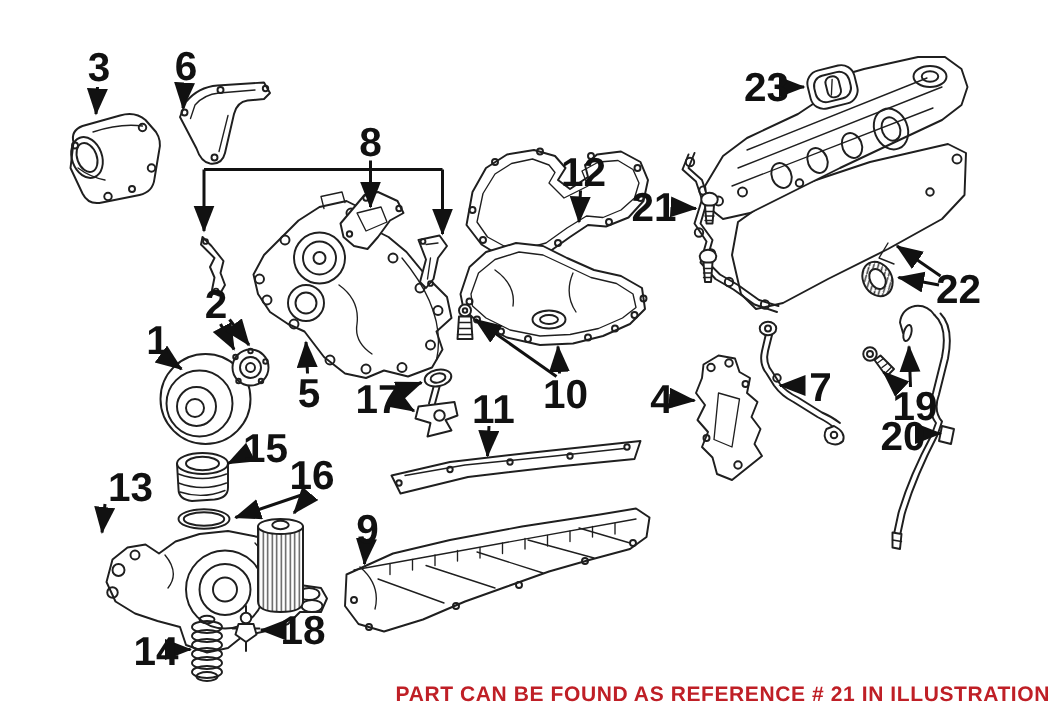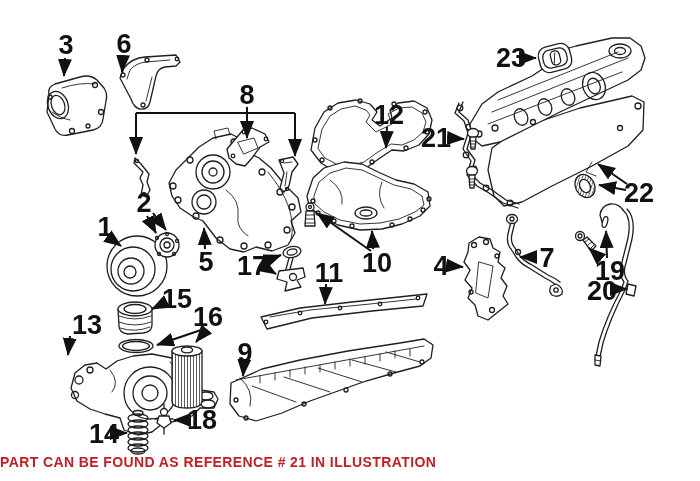--- a/index.html
+++ b/index.html
@@ -5,21 +5,21 @@
   html,body{margin:0;padding:0;background:#fff;}
   #stage{position:relative;width:700px;height:481px;background:#ffffff;overflow:hidden;
          font-family:"Liberation Sans",sans-serif;}
   #diagram-svg{position:absolute;top:0;left:0;}
   .part{stroke:#1f1f1f;stroke-width:1.3;fill:none;stroke-linejoin:round;stroke-linecap:round;}
   .part .solid{fill:#ffffff;}
   .part .thin{stroke-width:0.9;}
   .callout-num{font-family:"Liberation Sans",sans-serif;font-weight:700;font-size:27px;
                fill:#111;text-anchor:middle;}
   .callout-arrow{stroke:#111;stroke-width:2;fill:none;}
-  .caption{position:absolute;left:0;right:0;top:454px;text-align:left;
+  .caption{position:absolute;left:0;right:0;top:454px;text-align:right;
            font-family:"Liberation Sans",sans-serif;font-weight:700;font-size:14px;
            letter-spacing:0.4px;}
 </style>
 </head>
 <body>
 
 <div id="stage">
   <svg id="diagram-svg" width="700" height="481" viewBox="0 0 700 481">
     <defs>
       <marker id="ah" markerWidth="10" markerHeight="8" refX="8.5" refY="3.5" orient="auto">

